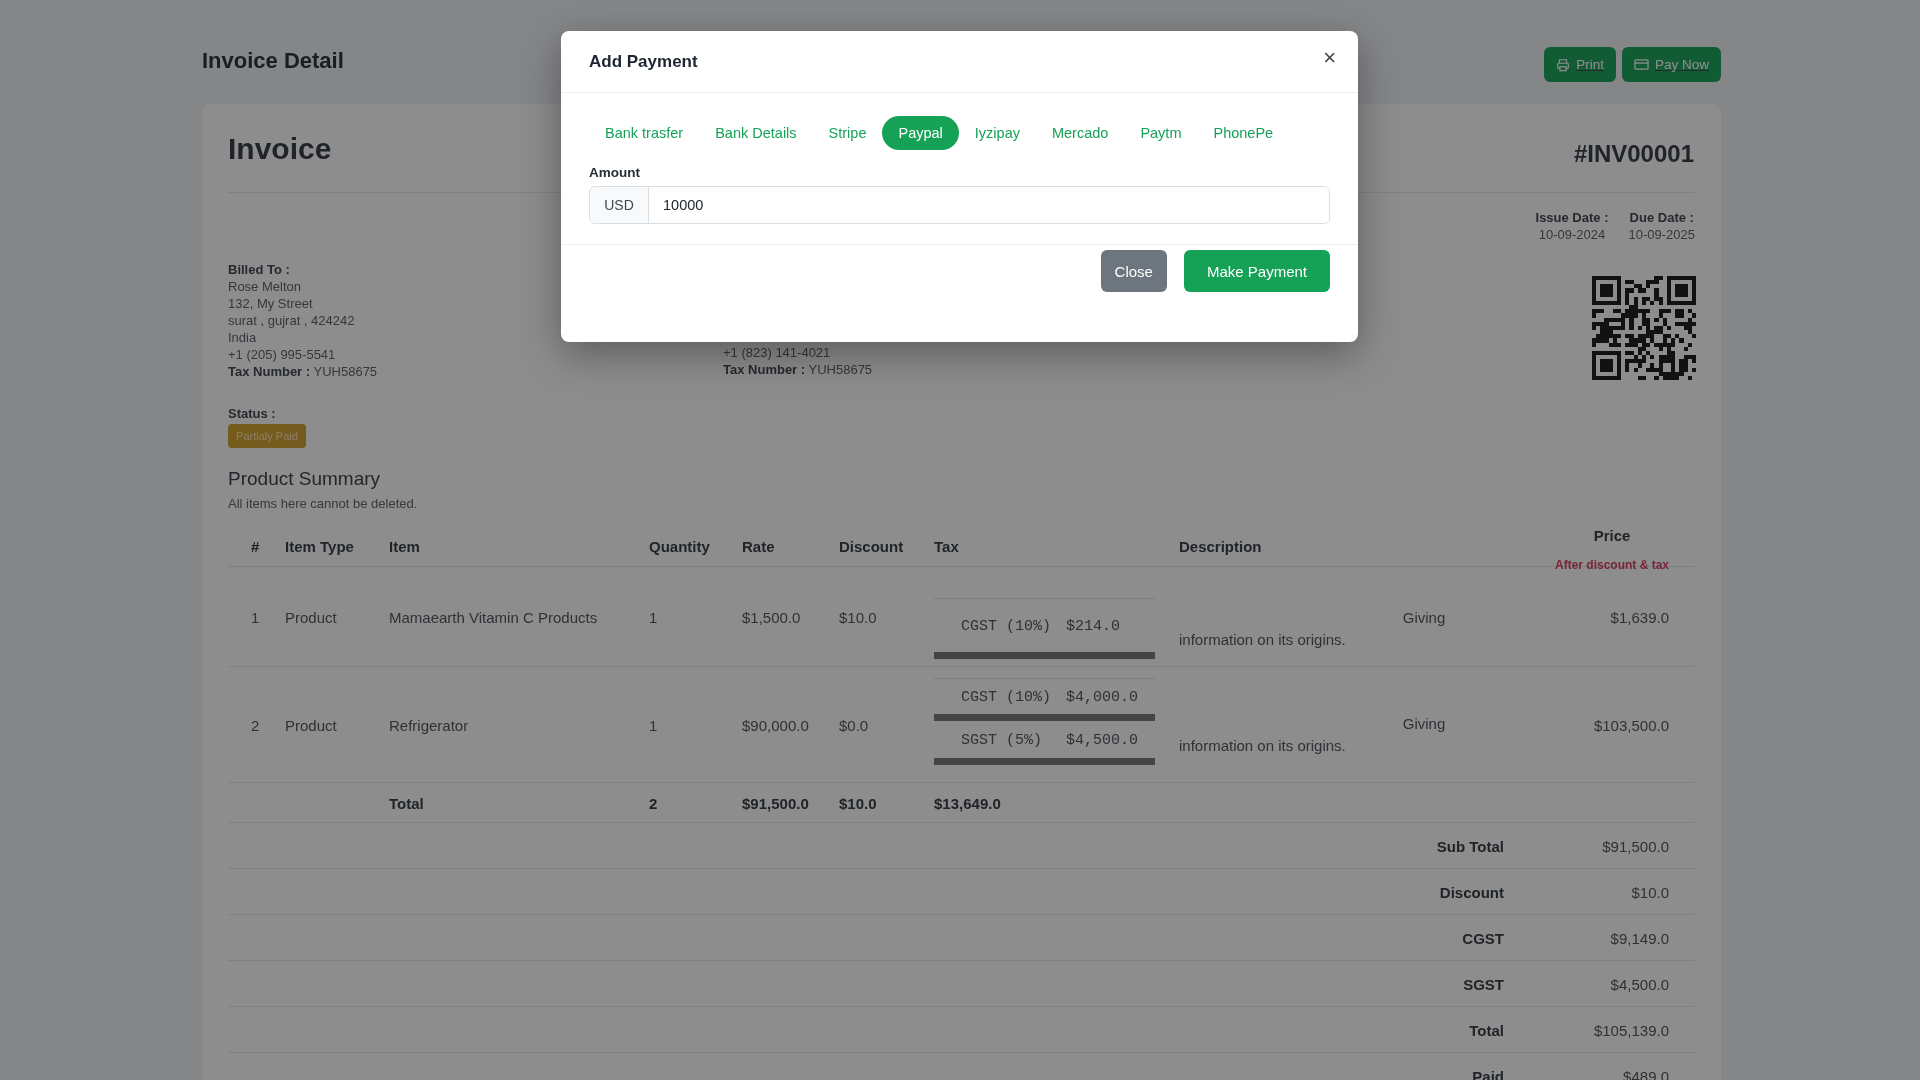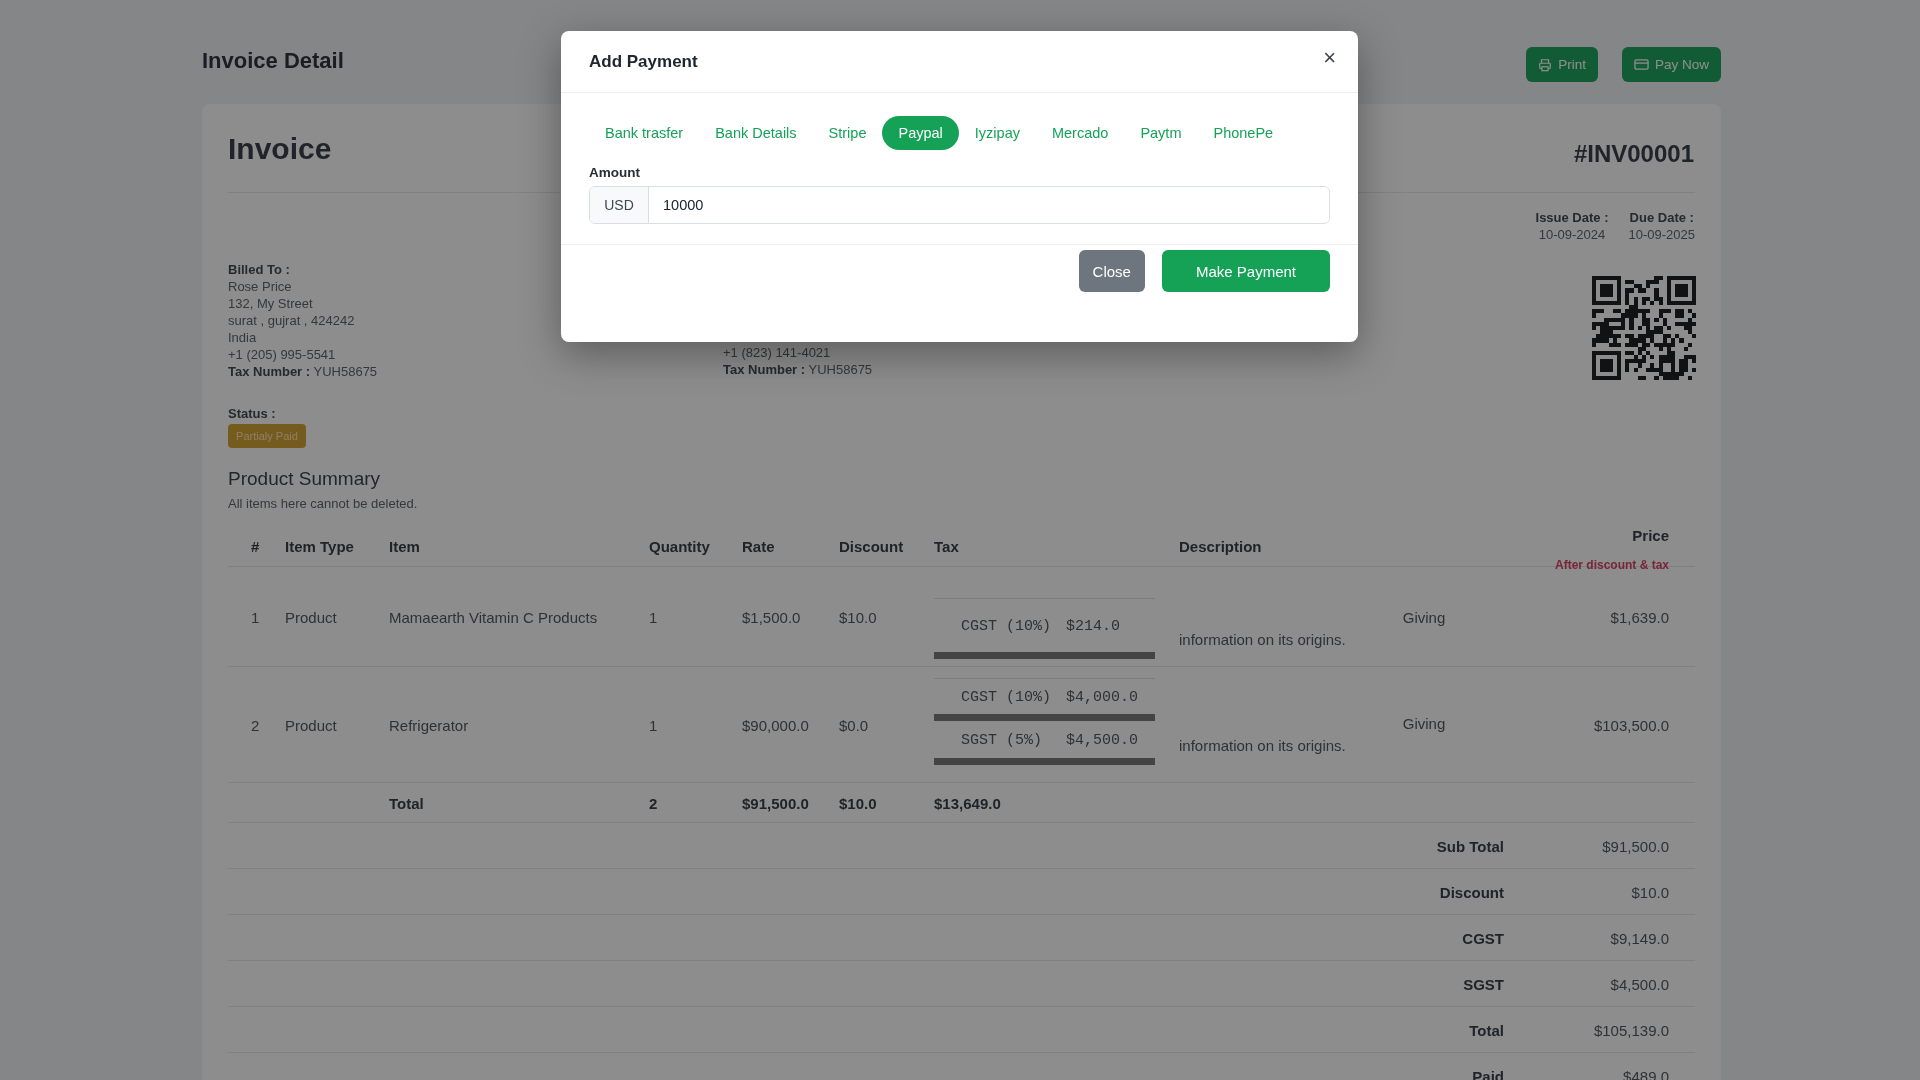--- a/index.html
+++ b/index.html
@@ -3,21 +3,21 @@
 <meta charset="utf-8">
 <style>
   * { margin:0; padding:0; box-sizing:border-box; }
   html,body { width:1920px; height:1080px; overflow:hidden; }
   body {
     font-family:"Liberation Sans","DejaVu Sans",sans-serif;
     background:#eff1f5; color:#3b424a; position:relative;
   }
   
   .page-title { position:absolute; left:202px; top:48px; font-size:22px; font-weight:700; color:#232b34; }
-  .header-actions { position:absolute; right:199px; top:47px; display:flex; gap:24px; }
+  .header-actions { position:absolute; right:199px; top:47px; display:flex; gap:6px;text-decoration:underline; }
   .btn-green {
     background:#15a257; color:#fff; border:none; border-radius:6px;
     height:35px; padding:0 12px; font-size:13.5px; font-family:inherit;
     display:flex; align-items:center; gap:6px; cursor:pointer;
   }
   .btn-green svg { display:block; }
   
   .card {
     position:absolute; left:202px; top:104px; width:1519px; height:1010px;
     background:#ffffff; border-radius:8px; overflow:hidden;
@@ -38,21 +38,21 @@
   .ps-title { position:absolute; left:26px; top:364px; font-size:19px; color:#333a42; }
   .ps-note  { position:absolute; left:26px; top:392px; font-size:13px; color:#565d65; }
   
   .table-area { position:absolute; left:26px; right:26px; top:421px; }
   .thead { position:relative; height:42px; border-bottom:1px solid #e2e4e8; }
   .hcell { position:absolute; top:50%; transform:translateY(-50%); font-size:15px; font-weight:700; color:#2e353d; }
   .trow  { position:relative; border-bottom:1px solid #e7e9ec; }
   .cell  { position:absolute; top:50%; transform:translateY(-50%); font-size:15px; color:#4a5158; }
   .h-num{left:23px;} .h-type{left:57px;} .h-item{left:161px;} .h-qty{left:421px;}
   .h-rate{left:514px;} .h-disc{left:611px;} .h-tax{left:706px;} .h-desc{left:951px;}
-  .price-head { position:absolute; right:26px; top:2px; text-align:right; }
+  .price-head { position:absolute; right:26px; top:2px; text-align:center; }
   .price-head .p1 { font-size:15px; font-weight:700; color:#2e353d; }
   .price-head .p2 { font-size:12px; font-weight:700; color:#d63960; margin-top:14px; }
   .c-price { position:absolute; right:26px; top:50%; transform:translateY(-50%); font-size:15px; color:#4a5158; }
   .taxbox { position:absolute; left:706px; width:221px; }
   .taxline { position:relative; border-bottom:7px solid #737373;font-family:Liberation Mono, monospace; }
   .taxline.first { border-top:1px solid #dcdfe3; }
   .taxline .tn { position:absolute; left:27px; top:50%; transform:translateY(-50%); font-size:15px; color:#4a5158; }
   .taxline .tv { position:absolute; left:132px; top:50%; transform:translateY(-50%); font-size:15px; color:#4a5158; }
   .descbox { position:absolute; left:951px; width:490px; font-size:15px; line-height:22px; color:#4a5158; }
   .descbox .l1 { text-align:center; }
@@ -73,21 +73,21 @@
   .tabs { position:absolute; left:28px; top:82px; height:39px; display:flex; align-items:center; }
   .tab { padding:9px 16px; font-size:14.5px; color:#15a257; border-radius:19px; cursor:pointer; white-space:nowrap; }
   .tab.active { background:#15a257; color:#fff; }
   .amount-label { position:absolute; left:28px; top:134px; font-size:13.5px; font-weight:700; color:#272e37; }
   .input-group { position:absolute; left:28px; right:28px; top:155px; height:38px; display:flex; border:1px solid #d9dee3; border-radius:6px; overflow:hidden; }
   .currency-addon { width:59px; background:#f7f9fa; border-right:1px solid #d9dee3; display:flex; align-items:center; justify-content:center; font-size:14px; color:#3f4750; }
   .amount-input { flex:1; border:none; outline:none; padding:0 14px; font-size:14.5px; color:#20262e; font-family:inherit; }
   .modal-footer { position:absolute; left:0; right:0; top:213px; border-top:1px solid #eceff1; }
   .modal-buttons { position:absolute; right:28px; top:219px; display:flex; gap:17px; }
   .btn-close { background:#6d757e; color:#fff; border:none; border-radius:6px; height:42px; padding:0 14px; font-size:15px; font-family:inherit; cursor:pointer; }
-  .btn-pay { background:#15a257; color:#fff; border:none; border-radius:6px; height:42px; padding:0 34px; font-size:15px; font-family:inherit; cursor:pointer; }
+  .btn-pay { background:#15a257; color:#fff; border:none; border-radius:6px; height:42px; padding:0 23px; font-size:15px; font-family:inherit; cursor:pointer; }
 </style>
 </head>
 <body>
 
 <div class="page-title">Invoice Detail</div>
 
 <div class="header-actions">
   <button class="btn-green">
     <span>
         <svg width="14" height="14" viewBox="0 0 16 16" fill="none" stroke="#fff" stroke-width="1.4">
@@ -109,21 +109,21 @@
   </button>
 </div>
 
 <div class="card">
   <div class="inv-heading">Invoice</div>
   <div class="inv-number">#INV00001</div>
   <div class="inv-divider"></div>
 
   <div class="addr">
     <div class="b">Billed To :</div>
-    <div>Rose Price</div>
+    <div>Rose Melton</div>
     <div>132, My Street</div>
     <div>surat , gujrat , 424242</div>
     <div>India</div>
     <div>+1 (205) 995-5541</div>
     <div><span class="b">Tax Number :</span> <span>YUH58675</span></div>
   </div>
 
   <div class="shipped">
     <div>+1 (823) 141-4021</div>
     <div><span class="b">Tax Number :</span> <span>YUH58675</span></div>

